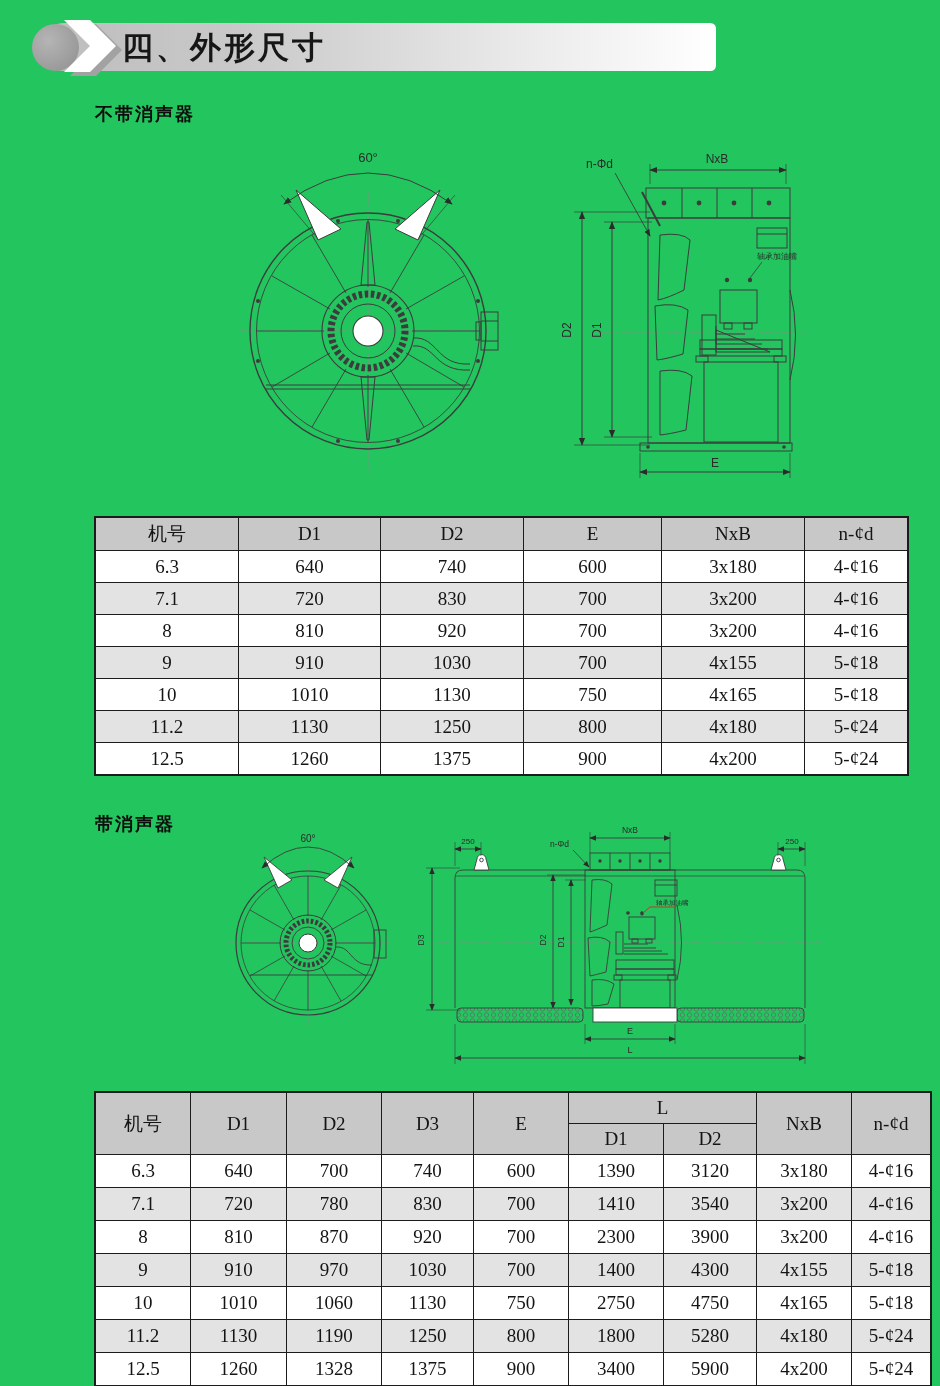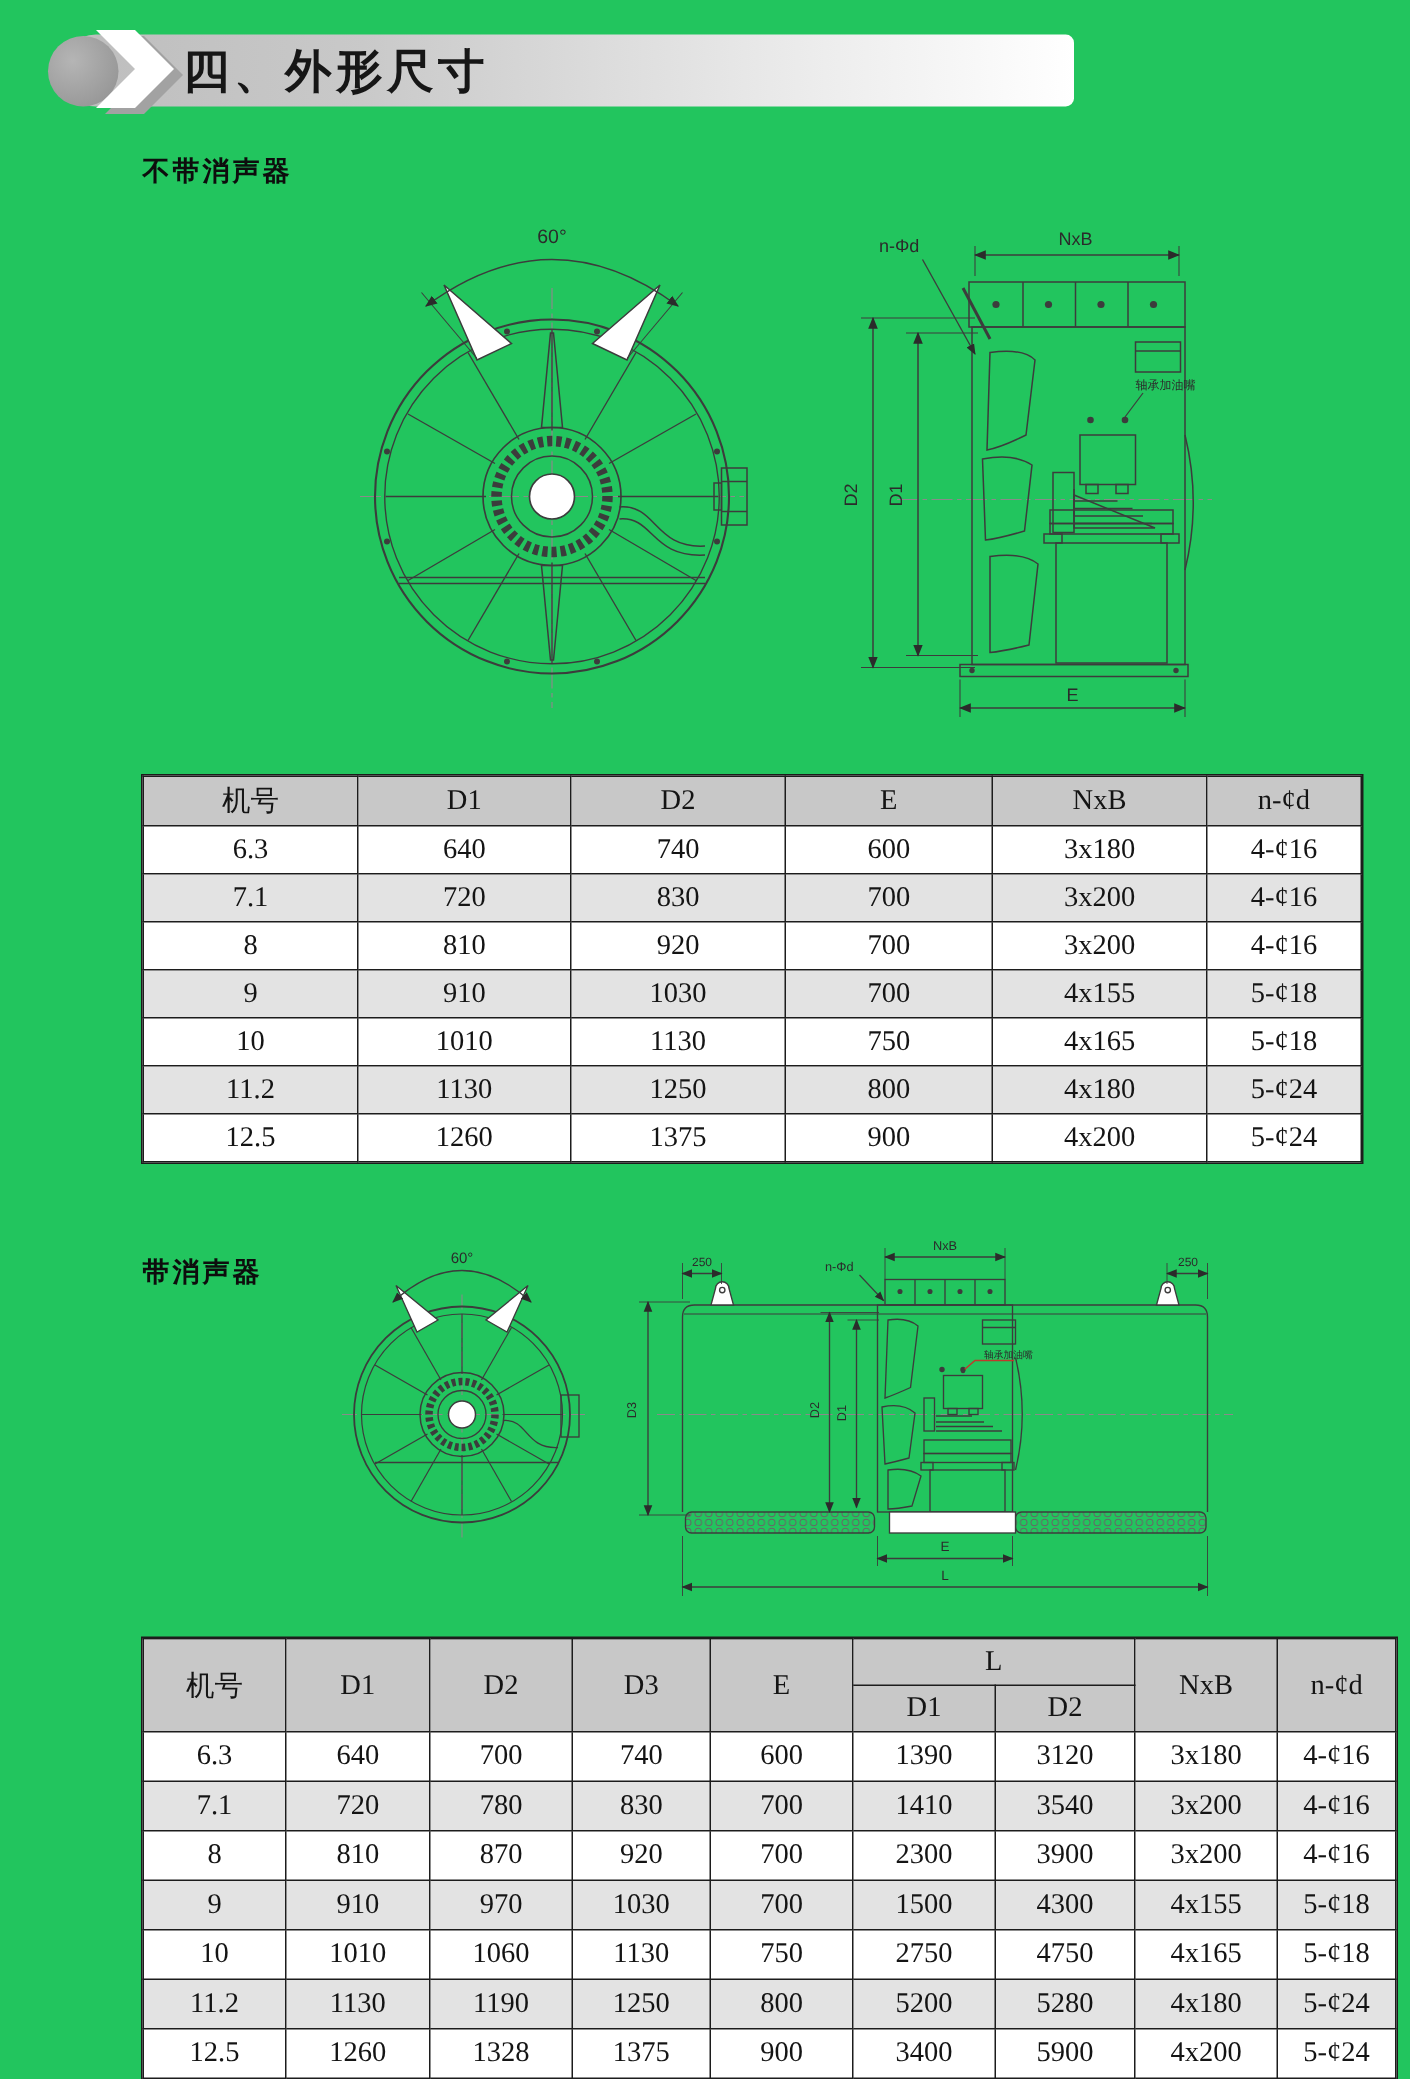--- a/index.html
+++ b/index.html
@@ -11,21 +11,21 @@
       border-radius:26px 6px 6px 26px;
       background:linear-gradient(to right,#bdbdbd 0%,#c9c9c9 30%,#e9e9e9 70%,#ffffff 100%);}
   .banner-circle{position:absolute;left:14px;top:4px;width:47px;height:47px;border-radius:50%;
       background:radial-gradient(circle at 35% 35%,#b5b5b5,#8f8f8f);}
   .banner-chevron{position:absolute;left:40px;top:0px;}
   .banner-title{position:absolute;left:104px;top:7px;font-size:31px;font-weight:bold;
       color:#161616;letter-spacing:3px;}
   
   .sec-title{position:absolute;left:95px;font-size:18px;font-weight:bold;color:#0d0d0d;letter-spacing:2px;}
   #sec1{top:102px;}
-  #sec2{top:836px;}
+  #sec2{top:812px;}
   
   .drawing{position:absolute;left:0;}
   svg text{font-family:"Liberation Sans","DejaVu Sans",sans-serif;fill:#2b2b2b;}
   
   table.dim{position:absolute;border-collapse:collapse;table-layout:fixed;
       font-family:"Liberation Serif","DejaVu Serif",serif;font-size:19px;color:#141414;
       text-align:center;background:#fff;}
   table.dim th,table.dim td{border:1.6px solid #1c1c1c;padding:0;font-weight:normal;overflow:hidden;}
   table.dim th{background:#c8c8c8;}
   table.dim td{height:31px;background:#ffffff;}
@@ -489,21 +489,21 @@
           <td>3900</td>
           <td>3x200</td>
           <td>4-¢16</td>
         </tr>
         <tr>
           <td>9</td>
           <td>910</td>
           <td>970</td>
           <td>1030</td>
           <td>700</td>
-          <td>1500</td>
+          <td>1400</td>
           <td>4300</td>
           <td>4x155</td>
           <td>5-¢18</td>
         </tr>
         <tr>
           <td>10</td>
           <td>1010</td>
           <td>1060</td>
           <td>1130</td>
           <td>750</td>
@@ -511,21 +511,21 @@
           <td>4750</td>
           <td>4x165</td>
           <td>5-¢18</td>
         </tr>
         <tr>
           <td>11.2</td>
           <td>1130</td>
           <td>1190</td>
           <td>1250</td>
           <td>800</td>
-          <td>5200</td>
+          <td>1800</td>
           <td>5280</td>
           <td>4x180</td>
           <td>5-¢24</td>
         </tr>
         <tr>
           <td>12.5</td>
           <td>1260</td>
           <td>1328</td>
           <td>1375</td>
           <td>900</td>

